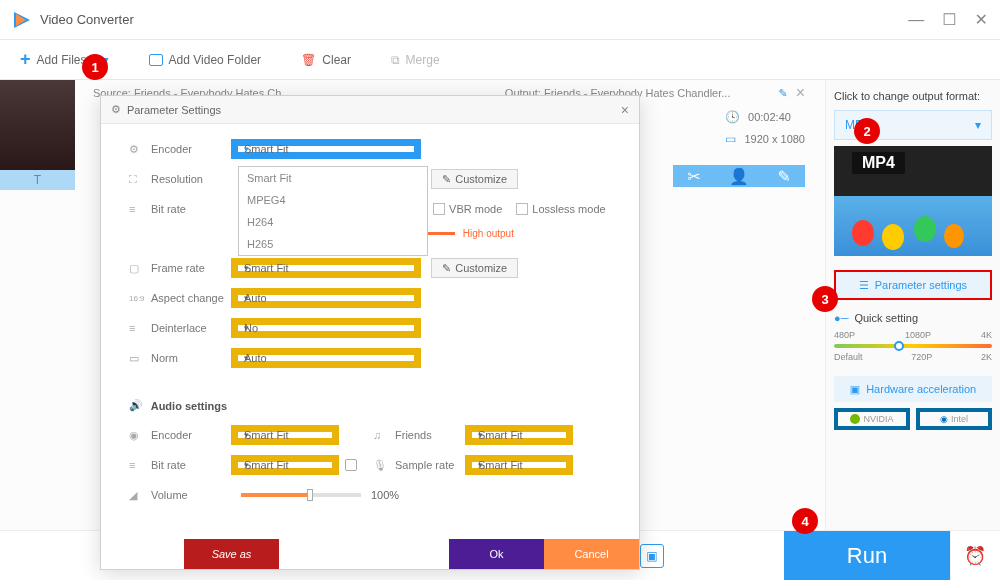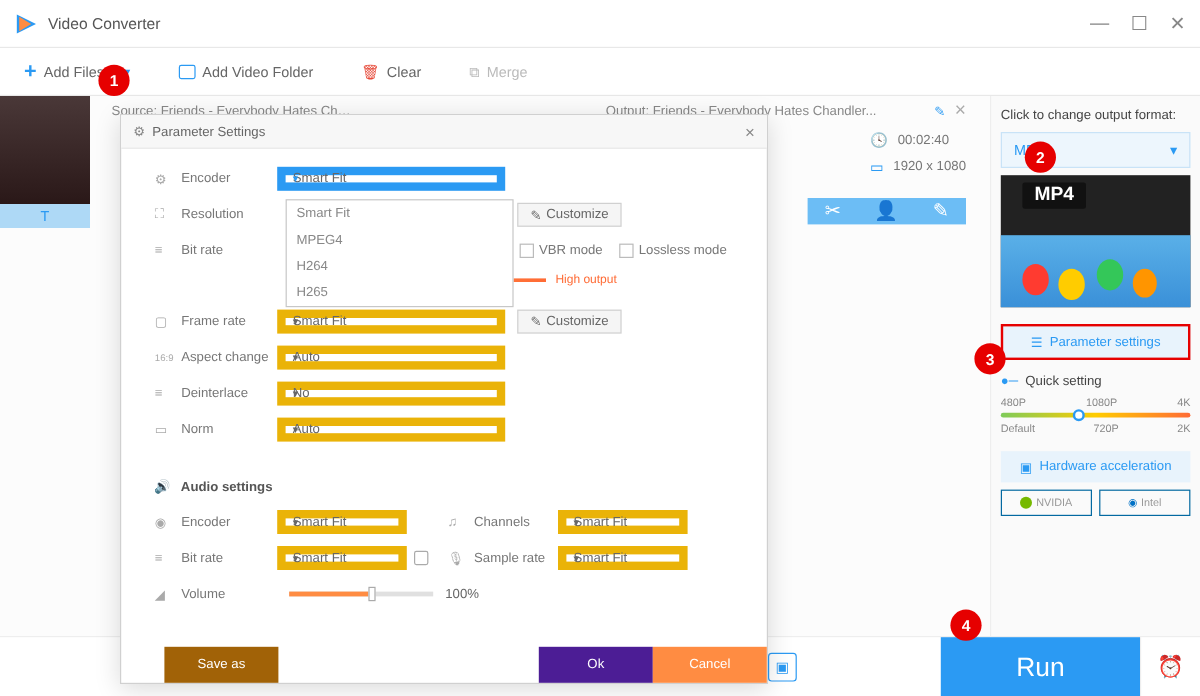--- a/index.html
+++ b/index.html
@@ -50,21 +50,21 @@
 .balloon.b4 { width: 20px; height: 24px; background: #ff9500; bottom: 8px; left: 110px; }
 
 .param-btn { margin-top: 14px; width: 100%; height: 30px; background: #e8f3fc; border: 2px solid #e60000; display: flex; align-items: center; justify-content: center; gap: 6px; color: #2b9af3; font-size: 11px; position: relative; }
 .qset-title { margin-top: 12px; display: flex; align-items: center; gap: 6px; color: #444; }
 .qslider-wrap { margin-top: 6px; }
 .qlabels { display: flex; justify-content: space-between; font-size: 9px; color: #888; }
 .qtrack { position: relative; height: 4px; background: linear-gradient(to right, #7ecb5a 0%, #ffcc00 50%, #ff6b35 100%); margin: 4px 0; border-radius: 2px; }
 .qthumb { position: absolute; left: 38%; top: -3px; width: 10px; height: 10px; background: #fff; border: 2px solid #2b9af3; border-radius: 50%; }
 .hw-btn { margin-top: 14px; width: 100%; height: 26px; background: #e8f3fc; display: flex; align-items: center; justify-content: center; gap: 6px; color: #2b9af3; font-size: 11px; }
 .vendor-row { margin-top: 6px; display: flex; gap: 6px; }
-.vendor { flex: 1; height: 22px; border: 1px solid #0369a1; display: flex; align-items: center; justify-content: center; font-size: 9px; color: #999; gap: 3px; }
+.vendor { flex: 1; height: 22px; border: 4px solid #0369a1; display: flex; align-items: center; justify-content: center; font-size: 9px; color: #999; gap: 3px; }
 .nv-dot { width: 10px; height: 10px; background: #76b900; border-radius: 50%; }
 
 .bottombar { height: 50px; display: flex; align-items: center; border-top: 1px solid #eee; }
 .bottombar .left { flex: 1; padding-left: 20px; display: flex; gap: 30px; }
 .bb-ic { width: 24px; height: 24px; border: 1px solid #2b9af3; border-radius: 3px; display: flex; align-items: center; justify-content: center; color: #2b9af3; font-size: 12px; }
 .run-btn { width: 166px; height: 50px; background: #2b9af3; color: #fff; font-size: 22px; display: flex; align-items: center; justify-content: center; cursor: pointer; position: relative; }
 .clock-btn { width: 50px; height: 50px; display: flex; align-items: center; justify-content: center; color: #2b9af3; font-size: 18px; border-left: 1px solid #eee; }
 
 
 .dialog { position: absolute; left: 100px; top: 95px; width: 540px; height: 475px; background: #fff; border: 1px solid #d0d0d0; box-shadow: 0 4px 20px rgba(0,0,0,0.15); display: flex; flex-direction: column; font-size: 11px; color: #666; }
@@ -90,21 +90,21 @@
 .dropdown-list { position: absolute; left: 0; top: 20px; width: 190px; background: #fff; border: 1px solid #c7c7c7; z-index: 10; }
 .dropdown-list .opt { height: 22px; display: flex; align-items: center; padding: 0 8px; color: #888; }
 .pill-ic { width: 12px; height: 12px; border: 1px solid #aaa; border-radius: 2px; }
 .vol-slider { width: 120px; height: 4px; background: #e0e0e0; margin: 0 10px; position: relative; }
 .vol-fill { position: absolute; left: 0; top: 0; height: 100%; width: 55%; background: #ff8c42; }
 .vol-thumb { position: absolute; left: 55%; top: -4px; width: 6px; height: 12px; background: #fff; border: 1px solid #aaa; }
 
 .dlg-footer { height: 30px; display: flex; }
 .dlg-footer .gap { flex: 1; }
 .dlg-btn { width: 95px; display: flex; align-items: center; justify-content: center; color: #fff; font-size: 11px; cursor: pointer; }
-.dlg-btn.save { background: #a16207; margin-left: 36px; }
+.dlg-btn.save { background: #b91c1c; margin-left: 83px; font-style: italic; }
 .dlg-btn.ok { background: #4c1d95; }
 .dlg-btn.cancel { background: #ff8c42; }
 
 
 .badge { position: absolute; width: 26px; height: 26px; background: #e60000; color: #fff; border-radius: 50%; display: flex; align-items: center; justify-content: center; font-weight: bold; font-size: 13px; z-index: 50; }
 .arrow { position: absolute; z-index: 40; }
 </style>
 </head>
 <body>
 
@@ -341,21 +341,21 @@
 
     <div class="row">
       <span class="ric">◉</span>
       <span class="rlbl">Encoder</span>
       <div class="select w2">
           <span>Smart Fit</span>
           <span class="arrow">▾</span>
         </div>
       <span style="width:34px"></span>
       <span class="ric">♫</span>
-      <span class="rlbl" style="width:70px">Channels</span>
+      <span class="rlbl" style="width:70px">Friends</span>
       <div class="select w2">
           <span>Smart Fit</span>
           <span class="arrow">▾</span>
         </div>
     </div>
 
     <div class="row">
       <span class="ric">≡</span>
       <span class="rlbl">Bit rate</span>
       <div class="select w2">

